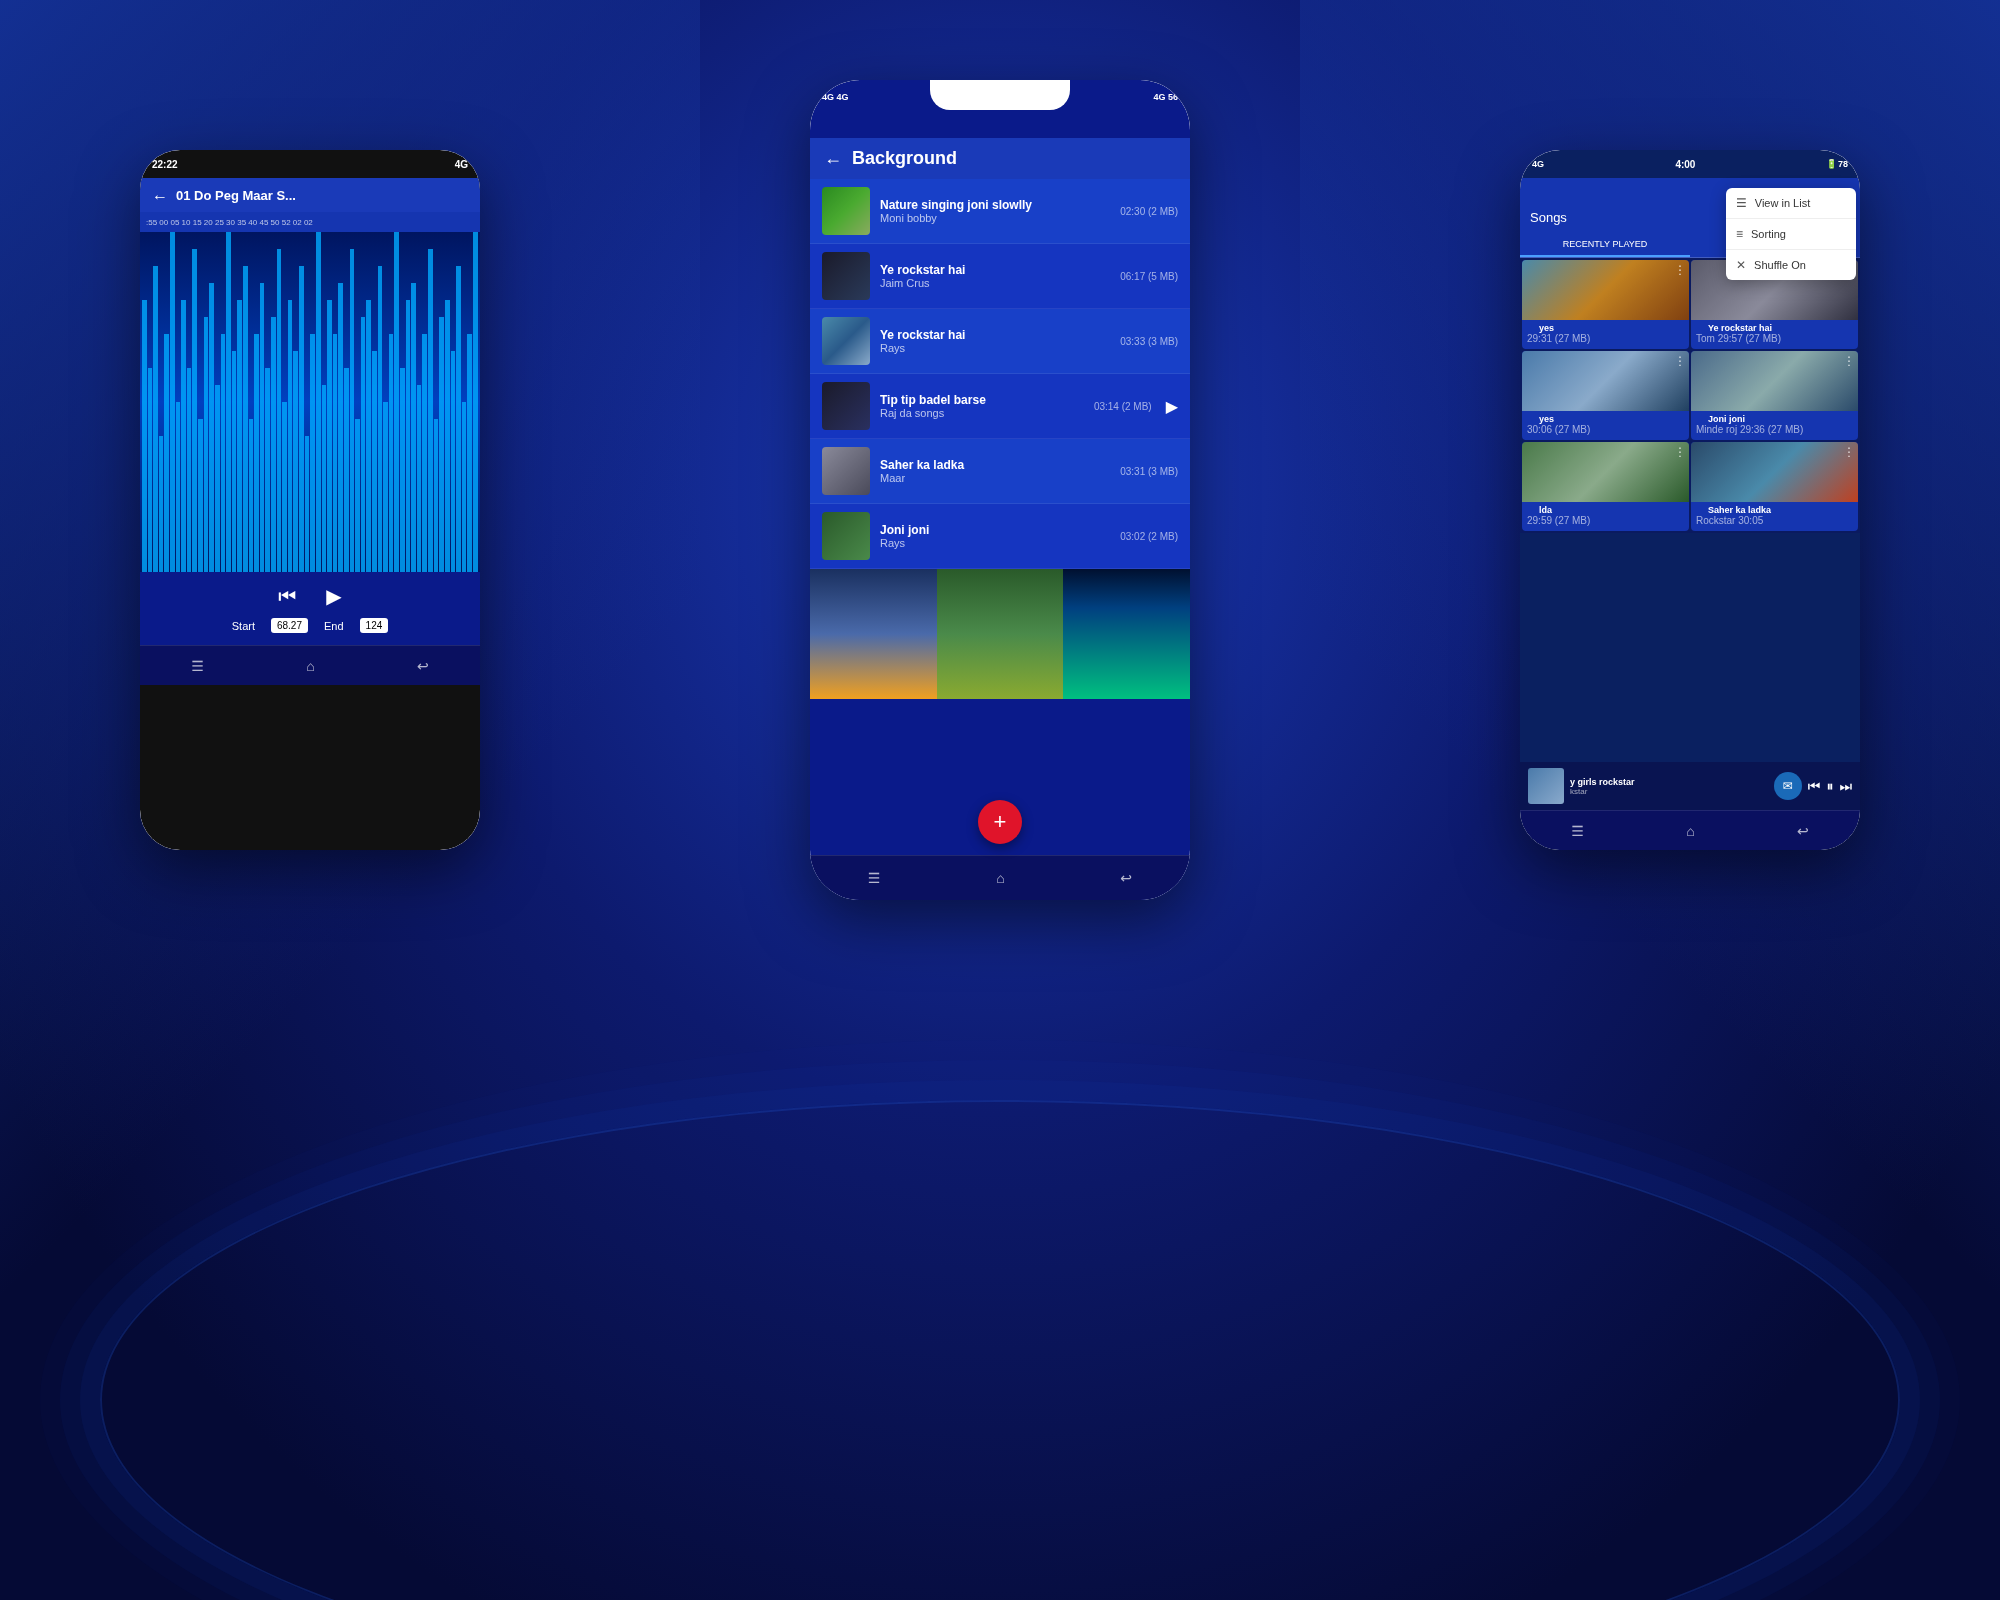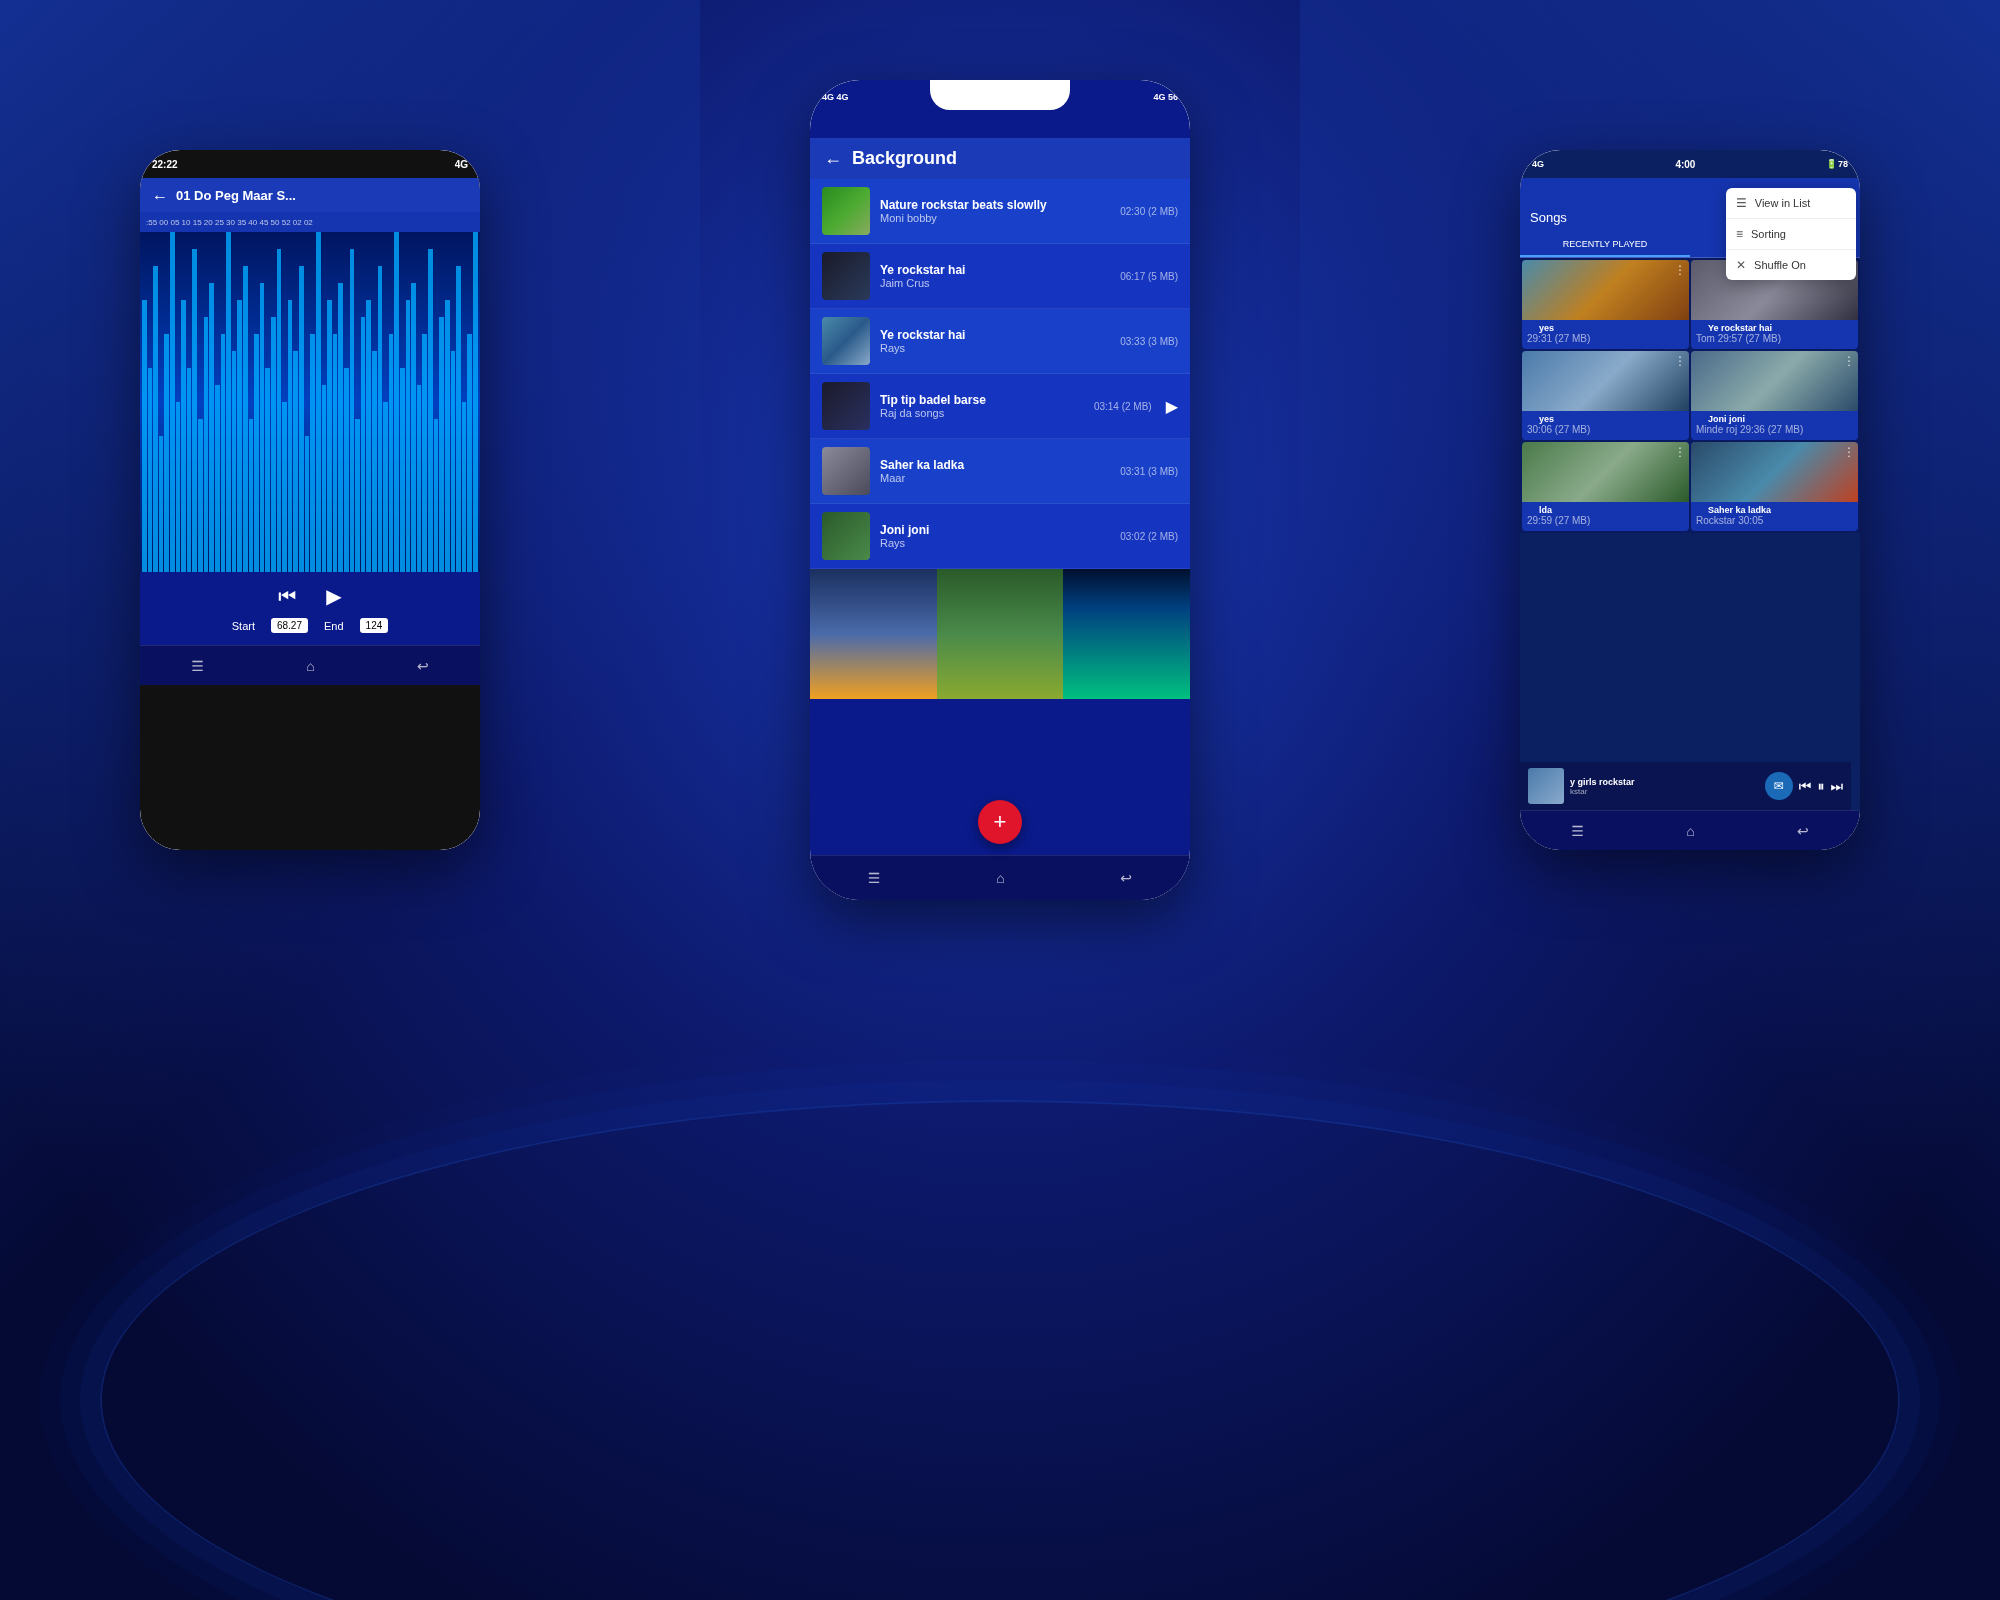--- a/index.html
+++ b/index.html
@@ -389,21 +389,21 @@
       font-size: 11px;
       color: #333;
       border-bottom: 1px solid #eee;
       cursor: pointer;
     }
     .dropdown-item:last-child { border-bottom: none; }
     .dropdown-item .di-icon { font-size: 12px; color: #555; }
 
     .right-bottom-bar {
       position: absolute;
-      bottom: 40px; left: 0; right: 9px;
+      bottom: 40px; left: 0; right: 0;
       background: rgba(10,20,80,0.95);
       padding: 6px 8px;
       display: flex;
       align-items: center;
       gap: 6px;
     }
     .rbb-thumb {
       width: 36px; height: 36px;
       border-radius: 3px;
       background: linear-gradient(135deg, #4a7aaa, #8aaacc);
@@ -560,21 +560,21 @@
 
       <div class="center-header">
         <span style="font-size:18px;">←</span>
         <span class="title">Background</span>
       </div>
 
       <div class="song-list" id="song-list-container">
       <div class="song-item">
     <div class="song-thumb thumb-nature"></div>
     <div class="song-info">
-      <div class="song-title">Nature rockstar beats slowlly</div>
+      <div class="song-title">Nature singing joni slowlly</div>
       <div class="song-artist">Moni bobby</div>
     </div>
     <div class="song-meta">02:30 (2 MB)</div>
   </div>
           <div class="song-item">
     <div class="song-thumb thumb-jump"></div>
     <div class="song-info">
       <div class="song-title">Ye rockstar hai</div>
       <div class="song-artist">Jaim Crus</div>
     </div>

